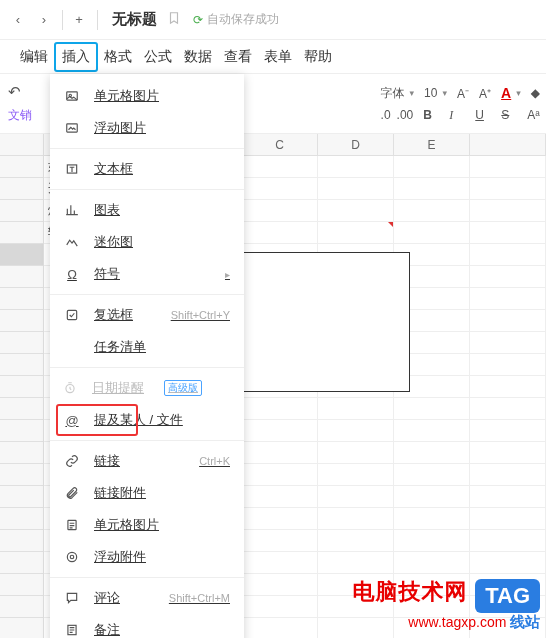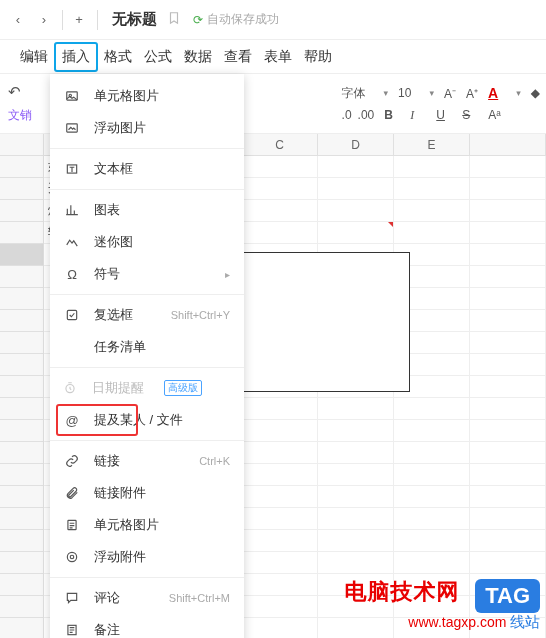--- a/index.html
+++ b/index.html
@@ -83,21 +83,21 @@
     right: 6px;
     top: 0;
     height: 100%;
     display: flex;
     flex-direction: column;
     justify-content: center;
     gap: 6px;
     font-size: 12px;
   }
   .tr-row { display:flex; align-items:center; gap:10px; }
-  .tr-item { display:flex; align-items:center; gap:18px; color:#555; cursor:pointer; }
+  .tr-item { display:flex; align-items:center; gap:5px; color:#555; cursor:pointer; }
   .tr-item .caret { font-size:9px; color:#888; }
   .color-A { color:#d00; font-weight:bold; text-decoration:underline; text-decoration-color:#d00; font-size:14px; }
   .decimals { display:flex; gap:6px; color:#555; font-size:12px; }
   .fmt-btn { width:16px; text-align:center; }
   .fmt-italic { font-style:italic; font-family:serif; }
   .fmt-underline { text-decoration:underline; }
   .fmt-strike { text-decoration:line-through; }
 
   
   .sheet {
@@ -170,20 +170,21 @@
   .dd-item {
     display:flex;
     align-items:center;
     height: 32px;
     padding: 0 14px;
     gap: 14px;
     font-size: 13px;
     color: #333;
     cursor:pointer;
     position:relative;
+    text-decoration:underline;
   }
   .dd-item.disabled { color:#bbb;padding-left:12px; }
   .dd-icon { width:16px; height:16px; display:flex; align-items:center; justify-content:center; color:#555; }
   .dd-item.disabled .dd-icon { color:#ccc; }
   .dd-short { margin-left:auto; font-size:11px; color:#aaa; }
   .dd-sub { margin-left:auto; font-size:10px; color:#aaa; }
   .dd-sep { height:1px; background:#eee; margin:4px 0; }
   .dd-badge {
     font-size:10px;
     color:#4aa3ff;
@@ -214,25 +215,25 @@
   }
   .wm-line1 { font-size:22px; font-weight:700; color:#e80000; letter-spacing:1px; }
   .wm-tag {
     display:inline-block;
     background:#2a7de1;
     color:#fff;
     font-size:22px;
     font-weight:700;
     padding:4px 10px;
     border-radius:6px;
-    margin-left:12px;
+    margin-left:4px;
     vertical-align:middle;
   }
   .wm-line2 { font-size:14px; color:#e80000; margin-top:2px; }
-  .wm-small { color:#2a7de1; font-size:15px; font-weight:400; }
+  .wm-small { color:#2a7de1; font-size:15px; font-weight:700; }
 </style>
 </head>
 <body>
 
 <div class="titlebar">
   <div class="tb-btn">
       <span>‹</span>
     </div>
   <div class="tb-btn">
       <span>›</span>

